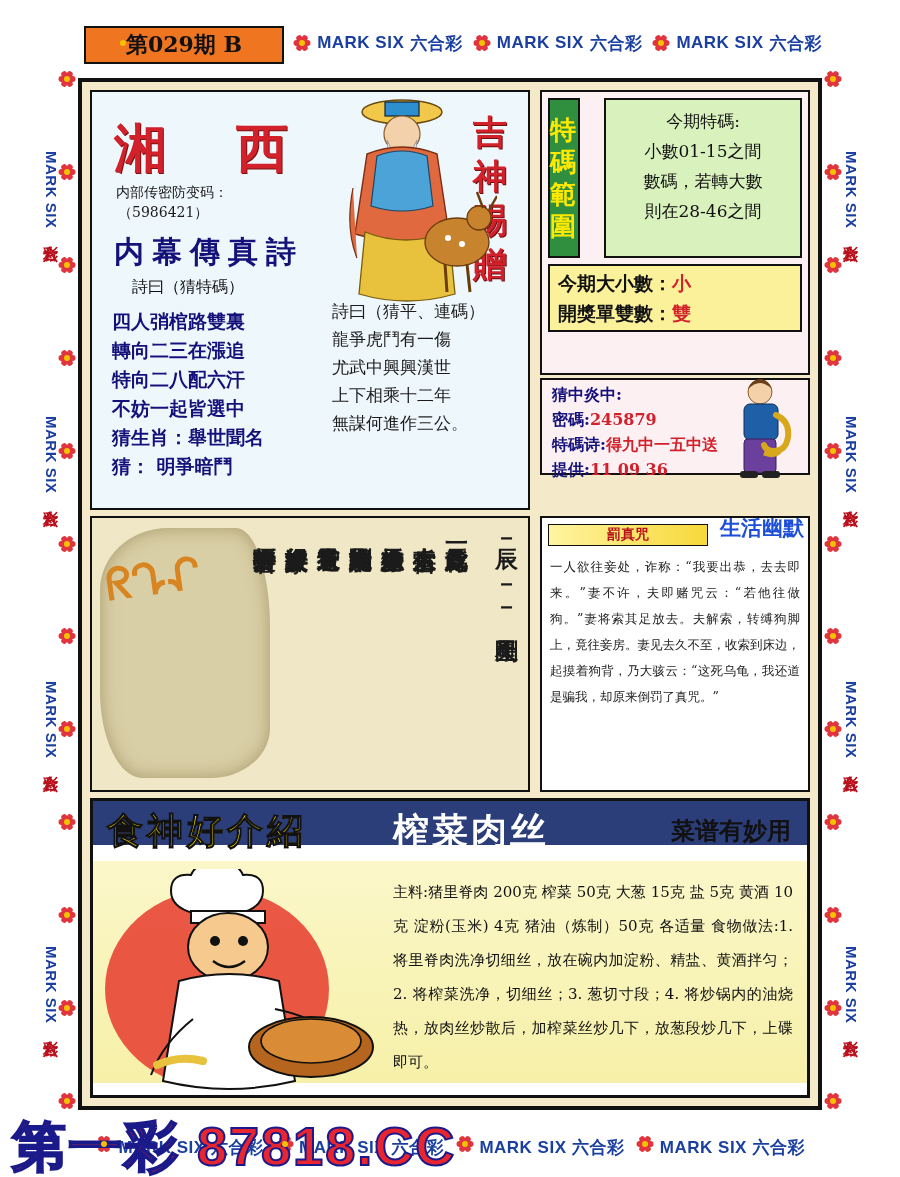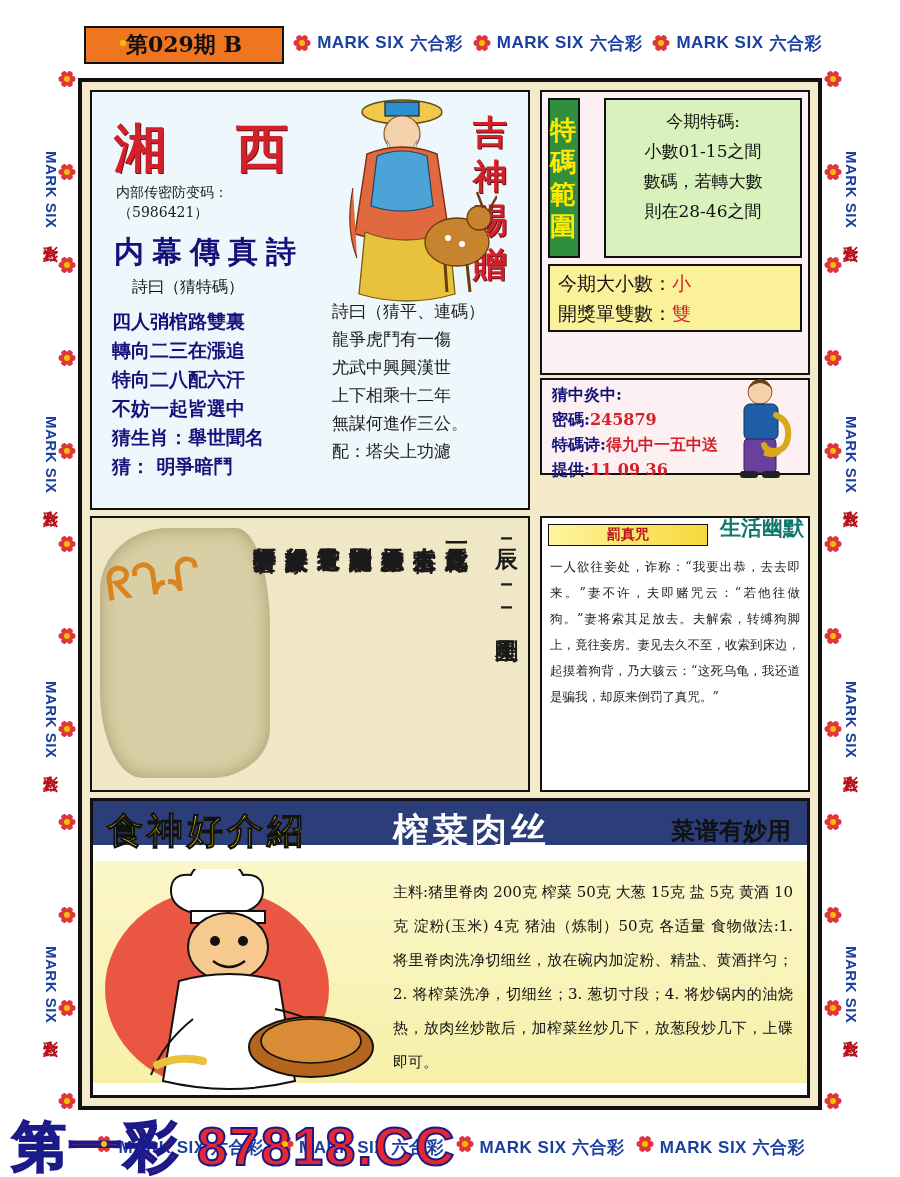--- a/index.html
+++ b/index.html
@@ -157,21 +157,21 @@
     background:#d9f2bd; border:2px solid #111;
     padding:6px 8px;
     font-family:"DejaVu Serif","Liberation Serif",serif;
     font-size:17px; color:#111; line-height:30px; text-align:center;
   }
   .dxs-box {
     position:absolute; left:6px; top:172px; right:6px; height:68px;
     background:#fbf19a; border:2px solid #111;
     display:flex; flex-direction:column; justify-content:center;
     font-family:"DejaVu Serif","Liberation Serif",serif;
-    font-weight:normal; font-size:19px; color:#111; padding-left:8px; line-height:30px;
+    font-weight:bold; font-size:19px; color:#111; padding-left:8px; line-height:30px;
   }
   .dxs-box .val { color:#d3212c; }
   .guess-block {
     position:absolute; left:458px; top:296px; width:270px; height:97px;
     border:2px solid #111; background:#fdf0f3;
     padding:2px 10px;
     font-family:"DejaVu Serif","Liberation Serif",serif;
     font-size:16px; line-height:25px; color:#14127a; font-weight:bold;
   }
   .guess-block .red { color:#d3212c; }
@@ -218,21 +218,21 @@
     position:absolute; left:6px; top:6px; width:160px; height:22px;
     background:linear-gradient(90deg,#fff4a0,#f7d83a);
     border:1px solid #111;
     display:flex; align-items:center; justify-content:center;
     font-family:"DejaVu Serif","Liberation Serif",serif;
     font-weight:bold; font-size:14px; color:#b8101c;
   }
   .joke-deco {
     position:absolute; right:4px; top:-4px;
     font-family:"DejaVu Serif","Liberation Serif",serif;
-    font-size:21px; font-weight:bold; color:#0f766e;
+    font-size:21px; font-weight:bold; color:#1d4ed8;
     text-shadow:1px 1px 0 #fff;
   }
   .joke-body {
     position:absolute; left:8px; top:36px; right:8px; bottom:6px;
     font-family:"DejaVu Serif","Liberation Serif",serif;
     font-size:12.5px; color:#222; line-height:26px; text-align:justify;
   }
 
   
   .p-recipe {
@@ -481,21 +481,20 @@
         <div>猜生肖：舉世聞名</div>
         <div>猜：  明爭暗鬥</div>
       </div>
 
       <div class="poem-right">
         <div>詩曰（猜平、連碼）</div>
         <div>龍爭虎鬥有一傷</div>
         <div>尤武中興興漢世</div>
         <div>上下相乘十二年</div>
         <div>無謀何進作三公。</div>
-        <div>配：塔尖上功濾</div>
       </div>
     </div>
 
     <div class="panel p-temae">
       <div class="temae-label">特碼範圍</div>
       <div class="temae-box">
         <div>今期特碼:</div>
         <div>小數01-15之間</div>
         <div>數碼，若轉大數</div>
         <div>則在28-46之間</div>

